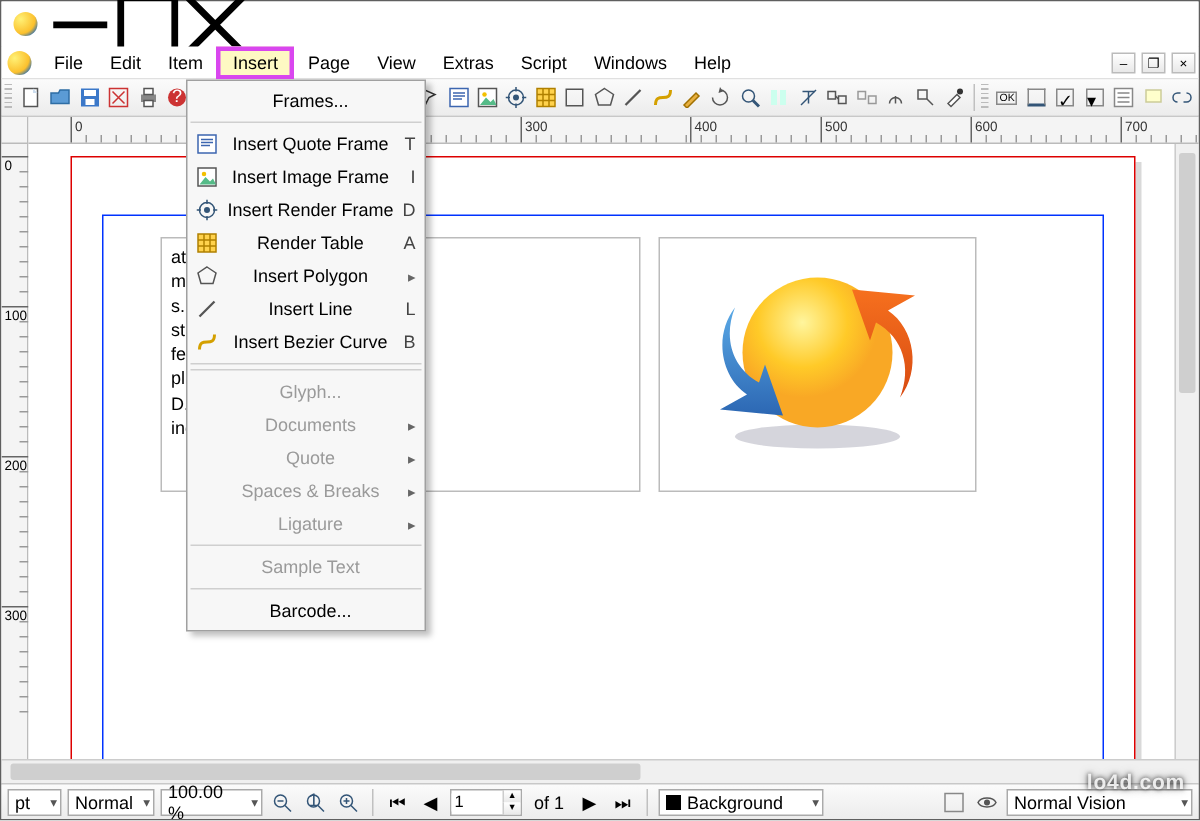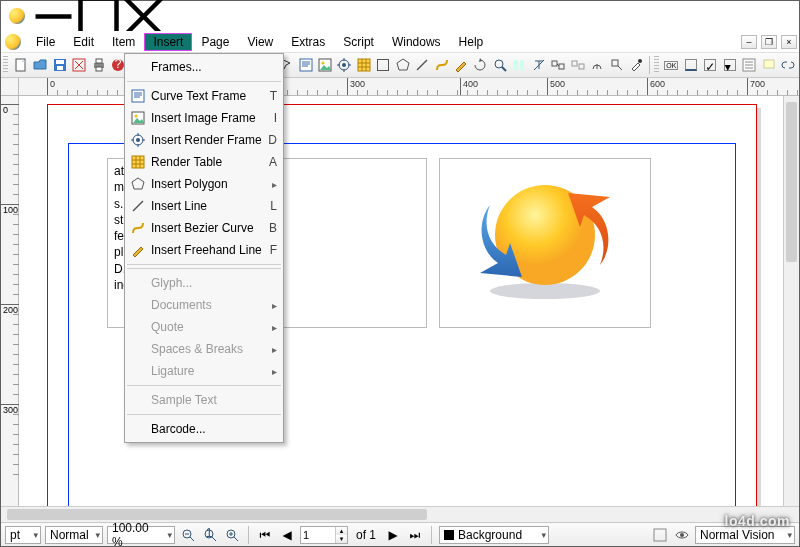--- a/index.html
+++ b/index.html
@@ -11,21 +11,21 @@
 .titlebar { height: 30px; display: flex; align-items: center; padding-left: 8px; background: #fff; }
 .titlebar .app-icon { width: 16px; height: 16px; margin-right: 6px; border-radius: 50%; background: radial-gradient(circle at 30% 30%, #fff176, #fbc02d 60%, #1565c0 85%); }
 .titlebar .title { flex: 1; color: #000; font-size: 12px; }
 .titlebar .win-btns { display: flex; }
 .titlebar .win-btn { width: 45px; height: 30px; display: flex; align-items: center; justify-content: center; color: #222; }
 
 
 .menubar { height: 22px; display: flex; align-items: center; padding-left: 4px; background: #fff; border-bottom: 1px solid #e0e0e0; }
 .menubar .mb-icon { width: 16px; height: 16px; margin-right: 6px; border-radius: 50%; background: radial-gradient(circle at 30% 30%, #fff176, #fbc02d 60%, #1565c0 85%); }
 .menubar .mitem { padding: 2px 9px; color: #000; cursor: default; }
-.menubar .mitem.open { background: #0f766e; border: 1px solid #d946ef; padding: 1px 8px; }
+.menubar .mitem.open { background: #fef9c3; border: 3px solid #d946ef; padding: 1px 8px; }
 .menubar .mdi-btns { display: flex; margin-left: auto; margin-right: 2px; gap: 4px; }
 .menubar .mdi-btn { width: 16px; height: 14px; border: 1px solid #bbb; background: linear-gradient(#fff,#e8e8e8); font-size: 9px; display:flex; align-items:center; justify-content:center; }
 
 
 .toolbars { display: flex; flex-direction: column; background: linear-gradient(#fbfbfb,#ececec); border-bottom: 1px solid #c8c8c8; }
 .tbrow { height: 24px; display: flex; align-items: center; padding: 0 2px; gap: 2px; }
 .tbrow .grip { width: 6px; height: 18px; background: repeating-linear-gradient(#bbb 0 1px, transparent 1px 3px); margin-right: 2px; }
 .tbrow .sep { width: 1px; height: 18px; background: #c0c0c0; margin: 0 2px; }
 .tb-btn { width: 20px; height: 20px; display: flex; align-items: center; justify-content: center; border: 1px solid transparent; border-radius: 2px; }
 .tb-btn svg { width: 14px; height: 14px; }
@@ -71,21 +71,21 @@
 
 
 .statusbar { height:22px; display:flex; align-items:center; padding:0 6px; background:#f3f3f3; border-top:1px solid #ccc; font-size:11px; color:#000; }
 .statusbar .flex { flex:1; }
 
 
 .dropdown { position:absolute; left:124px; top:53px; width:160px; background:#f7f7f7; border:1px solid #a0a0a0; box-shadow: 3px 3px 4px rgba(0,0,0,.25); z-index:100; padding:2px 0; }
 .dropdown .dd-item { height:22px; display:flex; align-items:center; padding:0 6px 0 4px; color:#000; cursor:default; }
 .dropdown .dd-item.disabled { color:#9a9a9a; }
 .dropdown .dd-item .dd-icon { width:18px; height:16px; display:flex; align-items:center; justify-content:center; margin-right:4px; }
-.dropdown .dd-item .dd-label { flex:1; font-size:12px; }
+.dropdown .dd-item .dd-label { flex:1; font-size:12px;text-align:center; }
 .dropdown .dd-item .dd-accel { width:14px; text-align:right; color:#444; font-size:12px;}
 .dropdown .dd-item.disabled .dd-accel { color:#9a9a9a; }
 .dropdown .dd-item .dd-sub::after { content:"▸"; font-size:10px; color:#666; }
 .dropdown .dd-sep { height:1px; background:#cfcfcf; margin:3px 2px; }
 
 .watermark { position:absolute; right:10px; bottom:18px; font-size:14px; font-weight:600; color:rgba(255,255,255,.85); text-shadow:0 0 3px rgba(0,0,0,.7), 0 0 6px rgba(0,0,0,.5); letter-spacing:.5px; z-index:200; }
 </style>
 </head>
 <body>
 
@@ -603,21 +603,21 @@
         <svg width="14" height="14" viewBox="0 0 14 14">
           <rect x="1" y="1" width="12" height="12" fill="none" stroke="#888"></rect>
         </svg>
       </div>
     <div class="ico">
         <svg width="14" height="14" viewBox="0 0 14 14">
           <path d="M1 7c2-4 10-4 12 0-2 4-10 4-12 0z" fill="none" stroke="#555"></path>
           <circle cx="7" cy="7" r="2" fill="#555"></circle>
         </svg>
       </div>
-    <div class="combo" style="width:100px">
+    <div class="combo" style="width:124px">
         <span>Normal Vision</span>
       </div>
   </div>
 
 
 </div>
 
 <div class="dropdown" id="dropdown">
     <div class="dd-item">
       <span class="dd-icon"></span>
@@ -625,21 +625,21 @@
       <span class="dd-accel"></span>
     </div>
     <div class="dd-sep"></div>
     <div class="dd-item">
       <span class="dd-icon">
         <svg width="14" height="14" viewBox="0 0 14 14">
           <rect x="1" y="1" width="12" height="12" fill="#fff" stroke="#3c66b0"></rect>
           <path d="M3 4h8M3 6h8M3 8h6" stroke="#3c66b0"></path>
         </svg>
       </span>
-      <span class="dd-label">Curve Text Frame</span>
+      <span class="dd-label">Insert Quote Frame</span>
       <span class="dd-accel">T</span>
     </div>
     <div class="dd-item">
       <span class="dd-icon">
         <svg width="14" height="14" viewBox="0 0 14 14">
           <rect x="1" y="1" width="12" height="12" fill="#fff" stroke="#555"></rect>
           <circle cx="5" cy="5" r="1.5" fill="#f3c000"></circle>
           <path d="M2 12l4-5 3 3 2-2 2 4z" fill="#5b8"></path>
         </svg>
       </span>
@@ -686,29 +686,20 @@
       <span class="dd-accel">L</span>
     </div>
     <div class="dd-item">
       <span class="dd-icon">
         <svg width="14" height="14" viewBox="0 0 14 14">
           <path d="M2 12C2 2 12 12 12 2" fill="none" stroke="#d4a000" stroke-width="2"></path>
         </svg>
       </span>
       <span class="dd-label">Insert Bezier Curve</span>
       <span class="dd-accel">B</span>
-    </div>
-    <div class="dd-item">
-      <span class="dd-icon">
-        <svg width="14" height="14" viewBox="0 0 14 14">
-          <path d="M2 12l8-8 2 2-8 8z" fill="#e8b040" stroke="#a07000"></path>
-        </svg>
-      </span>
-      <span class="dd-label">Insert Freehand Line</span>
-      <span class="dd-accel">F</span>
     </div>
     <div class="dd-sep"></div>
     <div class="dd-sep"></div>
     <div class="dd-item disabled">
       <span class="dd-icon"></span>
       <span class="dd-label">Glyph...</span>
       <span class="dd-accel"></span>
     </div>
     <div class="dd-item disabled">
       <span class="dd-icon"></span>

